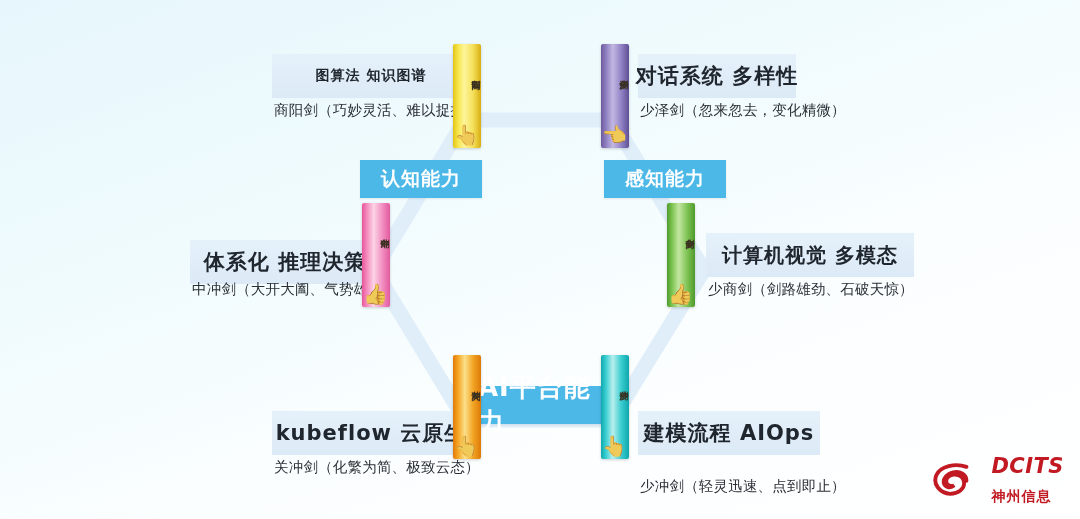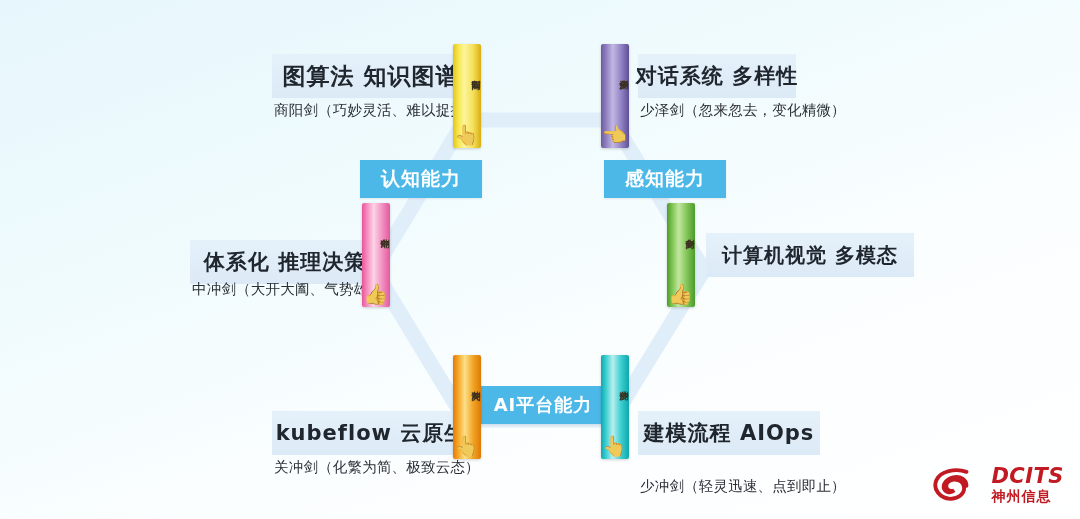--- a/index.html
+++ b/index.html
@@ -122,33 +122,33 @@
     font-weight: bold;
     font-size: 21px;
     letter-spacing: 0.5px;
     font-style: italic;
   }
   #logo .wm-cn {
     color: #c21a22;
     font-weight: bold;
     font-size: 14px;
     letter-spacing: 1px;
-    margin-top: 2px;
+    margin-top: 12px;
   }
 </style>
 </head>
 <body>
 
 <div id="stage">
 
   <svg class="hex-ribbon" viewBox="0 0 1080 519" xmlns="http://www.w3.org/2000/svg">
     <path d="M465,120 L612,120 L704,270 L612,420 L465,420 L374,270 Z" fill="none" stroke="#e0eefa" stroke-width="15" stroke-linejoin="miter"></path>
   </svg>
 
-  <div class="banner" style="left:272px; top:54px; width:198px; height:44px; font-size:23px;">
+  <div class="banner" style="left:272px; top:54px; width:198px; height:44px; font-size:14px;">
     <span>图算法 知识图谱</span>
   </div>
   <div class="caption" style="left:274px; top:101px;">商阳剑（巧妙灵活、难以捉摸）</div>
   <div class="pillar p-yellow" style="left:453px; top:44px; height:104px;">
     <span class="vtext">商阳剑</span>
     <span class="hand">👆</span>
   </div>
 
   <div class="pillar p-purple" style="left:601px; top:44px; height:104px;">
     <span class="vtext">少泽剑</span>
@@ -176,22 +176,23 @@
     <span class="hand">👍</span>
   </div>
 
   <div class="pillar p-green" style="left:667px; top:203px; height:104px;">
     <span class="vtext">少商剑</span>
     <span class="hand">👍</span>
   </div>
   <div class="banner" style="left:706px; top:233px; width:208px; height:44px; font-size:20px;">
     <span>计算机视觉 多模态</span>
   </div>
-
-  <div class="chip" style="left:478px; top:386px; width:130px; height:38px; font-size:18px;">
+  <div class="caption" style="left:708px; top:280px;">少商剑（剑路雄劲、石破天惊）</div>
+
+  <div class="chip" style="left:478px; top:386px; width:130px; height:38px; font-size:26px;">
     <span>AI平台能力</span>
   </div>
 
   <div class="banner" style="left:272px; top:411px; width:198px; height:44px; font-size:21px;">
     <span>kubeflow 云原生</span>
   </div>
   <div class="caption" style="left:274px; top:458px;">关冲剑（化繁为简、极致云态）</div>
   <div class="pillar p-orange" style="left:453px; top:355px; height:104px;">
     <span class="vtext">关冲剑</span>
     <span class="hand">👆</span>

